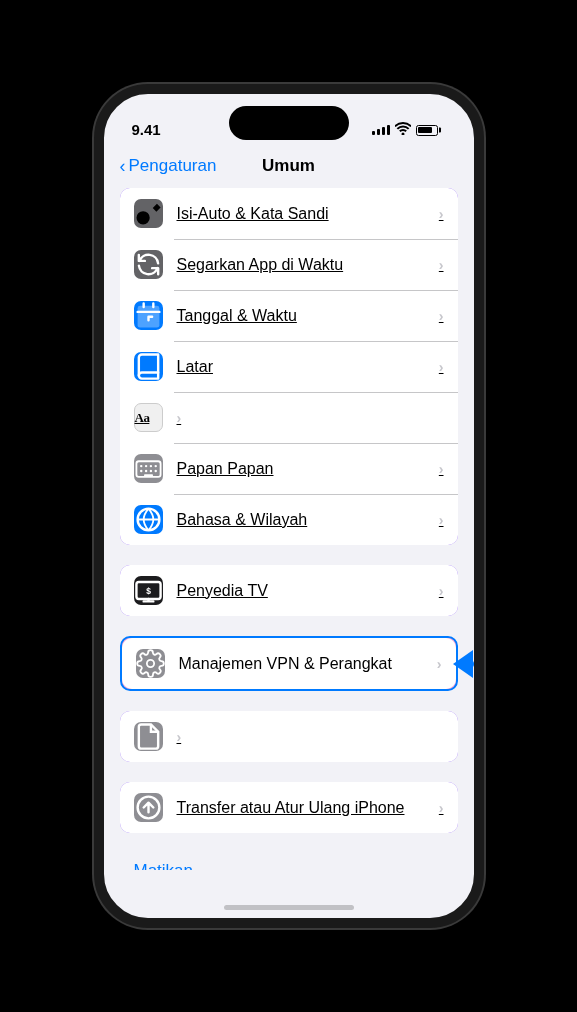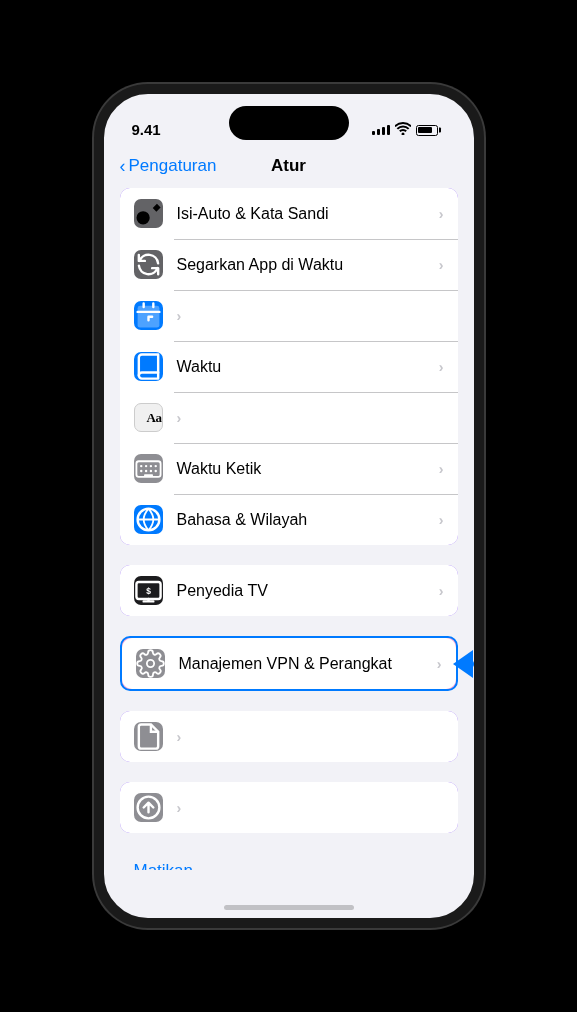--- a/index.html
+++ b/index.html
@@ -162,20 +162,21 @@
       height: calc(100% - 54px - 34px);
       padding-bottom: 20px;
     }
 
     
     .section {
       margin: 0 16px 20px;
       background: #8b5cf6;
       border-radius: 10px;
       overflow: hidden;
+      text-decoration: underline;
     }
 
     .section-item {
       display: flex;
       align-items: center;
       padding: 11px 14px;
       background: #fff;
       position: relative;
       cursor: pointer;
       min-height: 44px;
@@ -190,21 +191,21 @@
       height: 0.5px;
       background: #c6c6c8;
     }
 
     .item-icon {
       width: 29px;
       height: 29px;
       border-radius: 7px;
       display: flex;
       align-items: center;
-      justify-content: flex-end;
+      justify-content: flex-start;
       margin-right: 14px;
       flex-shrink: 0;
       font-size: 16px;
       color: #fff;
     }
 
     .item-label {
       flex: 1;
       font-size: 16px;
       color: #000;
@@ -322,21 +323,21 @@
     </div>
   </div>
 
   <div class="content">
 
     <div class="nav-bar">
       <div class="nav-back">
         <span class="nav-chevron">‹</span>
         <span>Pengaturan</span>
       </div>
-      <span class="nav-title">Atur</span>
+      <span class="nav-title">Umum</span>
     </div>
 
     <div class="scroll-area">
 
       <div class="section">
 
         <div class="section-item">
           <div class="item-icon icon-dark-gray">
             <svg viewBox="0 0 24 24" xmlns="http://www.w3.org/2000/svg">
               <path d="M21 2l-2 2m-7.61 7.61a5.5 5.5 0 1 1-7.778 7.778 5.5 5.5 0 0 1 7.777-7.777zm0 0L15.5 7.5m0 0l3 3L22 7l-3-3m-3.5 3.5L19 4"></path>
@@ -356,31 +357,32 @@
           <span class="item-chevron">›</span>
         </div>
 
         <div class="section-item">
           <div class="item-icon icon-blue">
             <svg viewBox="0 0 24 24" xmlns="http://www.w3.org/2000/svg">
               <rect x="3" y="4" width="18" height="18" rx="2" fill="white" opacity="0.3"></rect>
               <path d="M3 9h18M8 2v3M16 2v3M12 13v3M12 13h3" stroke="white" stroke-width="2" fill="none" stroke-linecap="round"></path>
             </svg>
           </div>
+          <span class="item-label">Tanggal &amp; Waktu</span>
           <span class="item-chevron">›</span>
         </div>
 
         <div class="section-item">
           <div class="item-icon icon-blue">
             <svg viewBox="0 0 24 24" xmlns="http://www.w3.org/2000/svg">
               <path d="M4 19.5A2.5 2.5 0 0 1 6.5 17H20" stroke="white" stroke-width="2" fill="none" stroke-linecap="round" stroke-linejoin="round"></path>
               <path d="M6.5 2H20v20H6.5A2.5 2.5 0 0 1 4 19.5v-15A2.5 2.5 0 0 1 6.5 2z" stroke="white" stroke-width="2" fill="none" stroke-linecap="round" stroke-linejoin="round"></path>
             </svg>
           </div>
-          <span class="item-label">Waktu</span>
+          <span class="item-label">Latar</span>
           <span class="item-chevron">›</span>
         </div>
 
         <div class="section-item">
           <div class="item-icon icon-aa" style="background:#f0f0f0; border: 1px solid #ccc;">
             <span class="icon-aa-text" style="font-size:13px; font-weight:700; color:#000; font-family: serif;">Aa</span>
           </div>
           <span class="item-chevron">›</span>
         </div>
 
@@ -392,21 +394,21 @@
               <line x1="10" y1="10" x2="10" y2="10" stroke="white" stroke-width="2" stroke-linecap="round"></line>
               <line x1="14" y1="10" x2="14" y2="10" stroke="white" stroke-width="2" stroke-linecap="round"></line>
               <line x1="18" y1="10" x2="18" y2="10" stroke="white" stroke-width="2" stroke-linecap="round"></line>
               <line x1="6" y1="14" x2="6" y2="14" stroke="white" stroke-width="2" stroke-linecap="round"></line>
               <line x1="10" y1="14" x2="10" y2="14" stroke="white" stroke-width="2" stroke-linecap="round"></line>
               <line x1="14" y1="14" x2="14" y2="14" stroke="white" stroke-width="2" stroke-linecap="round"></line>
               <line x1="18" y1="14" x2="18" y2="14" stroke="white" stroke-width="2" stroke-linecap="round"></line>
               <line x1="9" y1="17.5" x2="15" y2="17.5" stroke="white" stroke-width="1.5" stroke-linecap="round"></line>
             </svg>
           </div>
-          <span class="item-label">Waktu Ketik</span>
+          <span class="item-label">Papan Papan</span>
           <span class="item-chevron">›</span>
         </div>
 
         <div class="section-item">
           <div class="item-icon icon-blue">
             <svg viewBox="0 0 24 24" xmlns="http://www.w3.org/2000/svg">
               <circle cx="12" cy="12" r="9" stroke="white" stroke-width="2" fill="none"></circle>
               <path d="M3 12h18M12 3c-2.5 3-4 6-4 9s1.5 6 4 9M12 3c2.5 3 4 6 4 9s-1.5 6-4 9" stroke="white" stroke-width="1.5" fill="none"></path>
             </svg>
           </div>
@@ -463,20 +465,21 @@
       </div>
 
       <div class="section">
         <div class="section-item">
           <div class="item-icon icon-gray">
             <svg viewBox="0 0 24 24" xmlns="http://www.w3.org/2000/svg">
               <circle cx="12" cy="12" r="9" stroke="white" stroke-width="2" fill="none"></circle>
               <path d="M8 12l4-4 4 4M12 8v8" stroke="white" stroke-width="2" fill="none" stroke-linecap="round" stroke-linejoin="round"></path>
             </svg>
           </div>
+          <span class="item-label">Transfer atau Atur Ulang iPhone</span>
           <span class="item-chevron">›</span>
         </div>
       </div>
 
       <div class="bottom-link">
         <span>Matikan</span>
       </div>
 
     </div>
 

